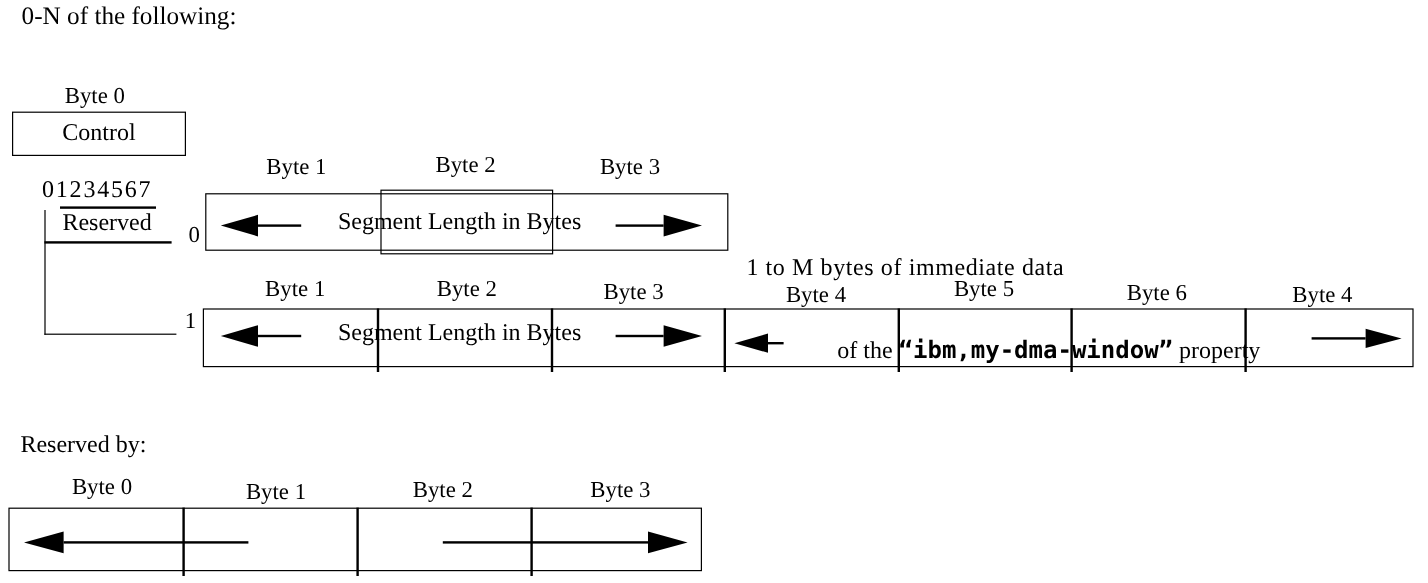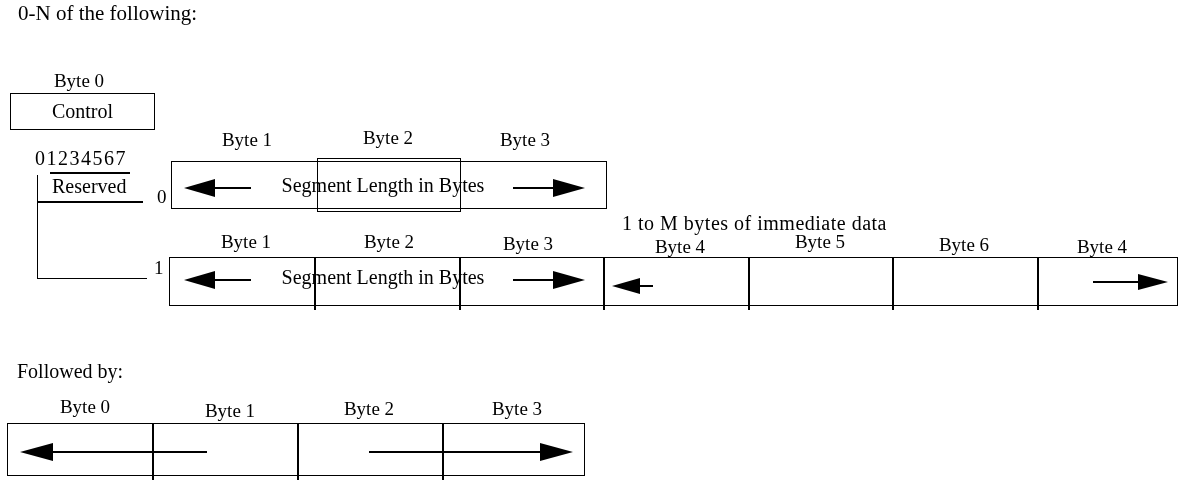--- a/index.html
+++ b/index.html
@@ -72,24 +72,25 @@
   <div class="vl" style="left:748px;top:257px;height:53px;"></div>
   <div class="vl" style="left:892px;top:257px;height:53px;"></div>
   <div class="vl" style="left:1037px;top:257px;height:53px;"></div>
   <div class="ah ahl" style="left:184px;top:271px;"></div>
   <div class="hl" style="left:215px;top:279px;width:36px;"></div>
   <div class="t f20 c" style="left:383px;top:267px;">Segment Length in Bytes</div>
   <div class="hl" style="left:513px;top:279px;width:40px;"></div>
   <div class="ah ahr" style="left:553px;top:271px;"></div>
   <div class="ah ahl sm" style="left:612px;top:278px;"></div>
   <div class="hl" style="left:640px;top:285px;width:13px;"></div>
+  <div class="t f20 c" style="left:874px;top:281px;"><span>of the </span><span class="mono">“ibm,my-dma-window”</span><span> property</span></div>
   <div class="hl" style="left:1093px;top:281px;width:45px;"></div>
   <div class="ah ahr md" style="left:1138px;top:274px;"></div>
 
-  <div class="t f20" style="left:17px;top:361px;">Followed by:</div>
+  <div class="t f20" style="left:17px;top:361px;">Reserved by:</div>
   <div class="t f19 c" style="left:85px;top:397px;">Byte 0</div>
   <div class="t f19 c" style="left:230px;top:401px;">Byte 1</div>
   <div class="t f19 c" style="left:369px;top:399px;">Byte 2</div>
   <div class="t f19 c" style="left:517px;top:399px;">Byte 3</div>
   <div class="box" style="left:7px;top:423px;width:578px;height:53px;"></div>
   <div class="vl" style="left:152px;top:423px;height:57px;"></div>
   <div class="vl" style="left:297px;top:423px;height:57px;"></div>
   <div class="vl" style="left:442px;top:423px;height:57px;"></div>
   <div class="ah ahl" style="left:20px;top:443px;border-right-width:33px;"></div>
   <div class="hl" style="left:53px;top:451px;width:154px;"></div>

